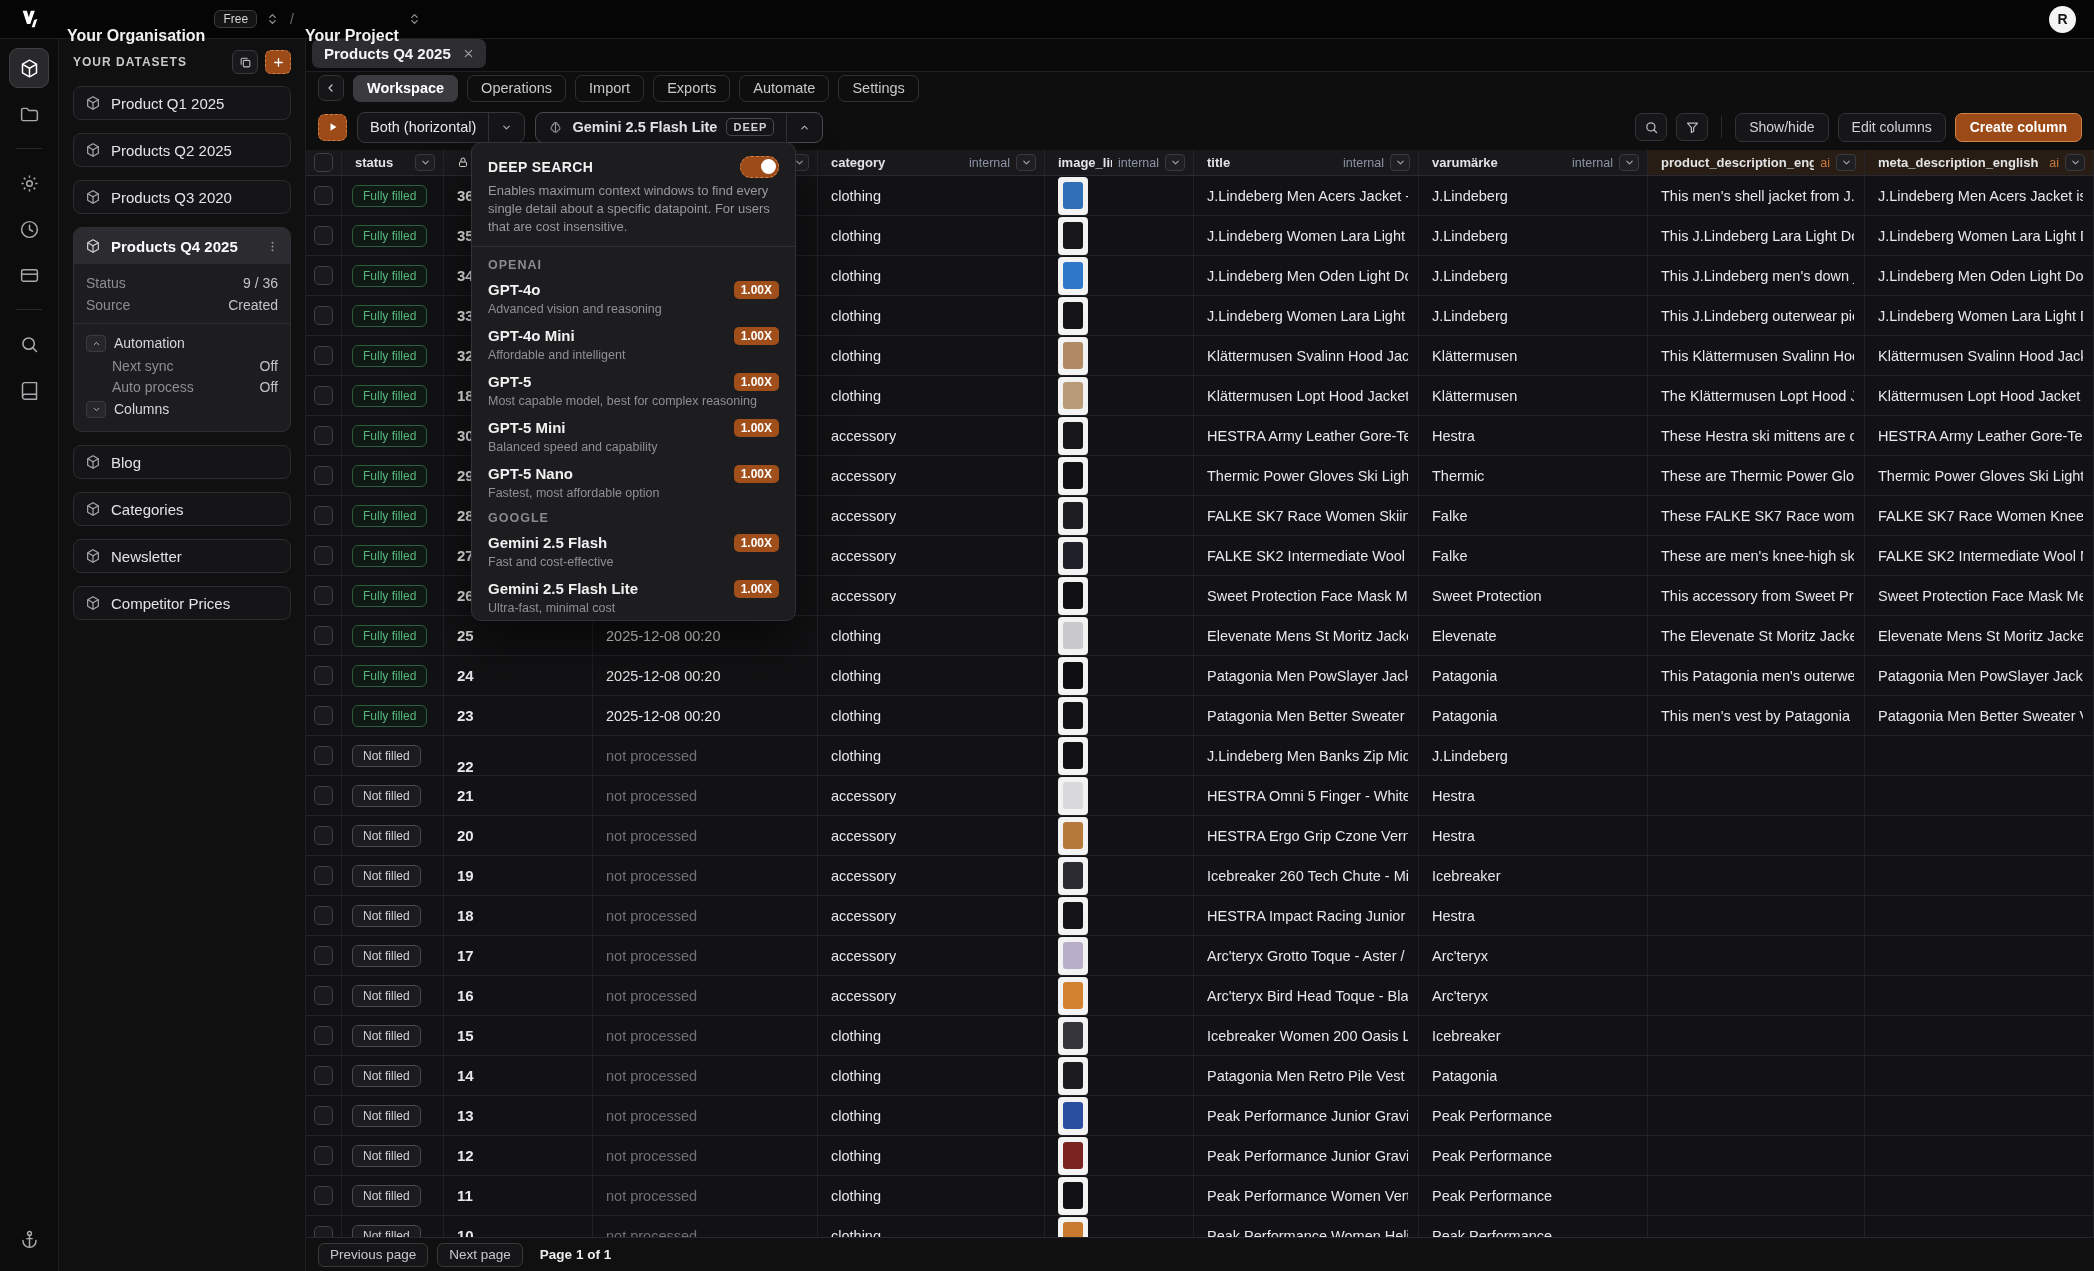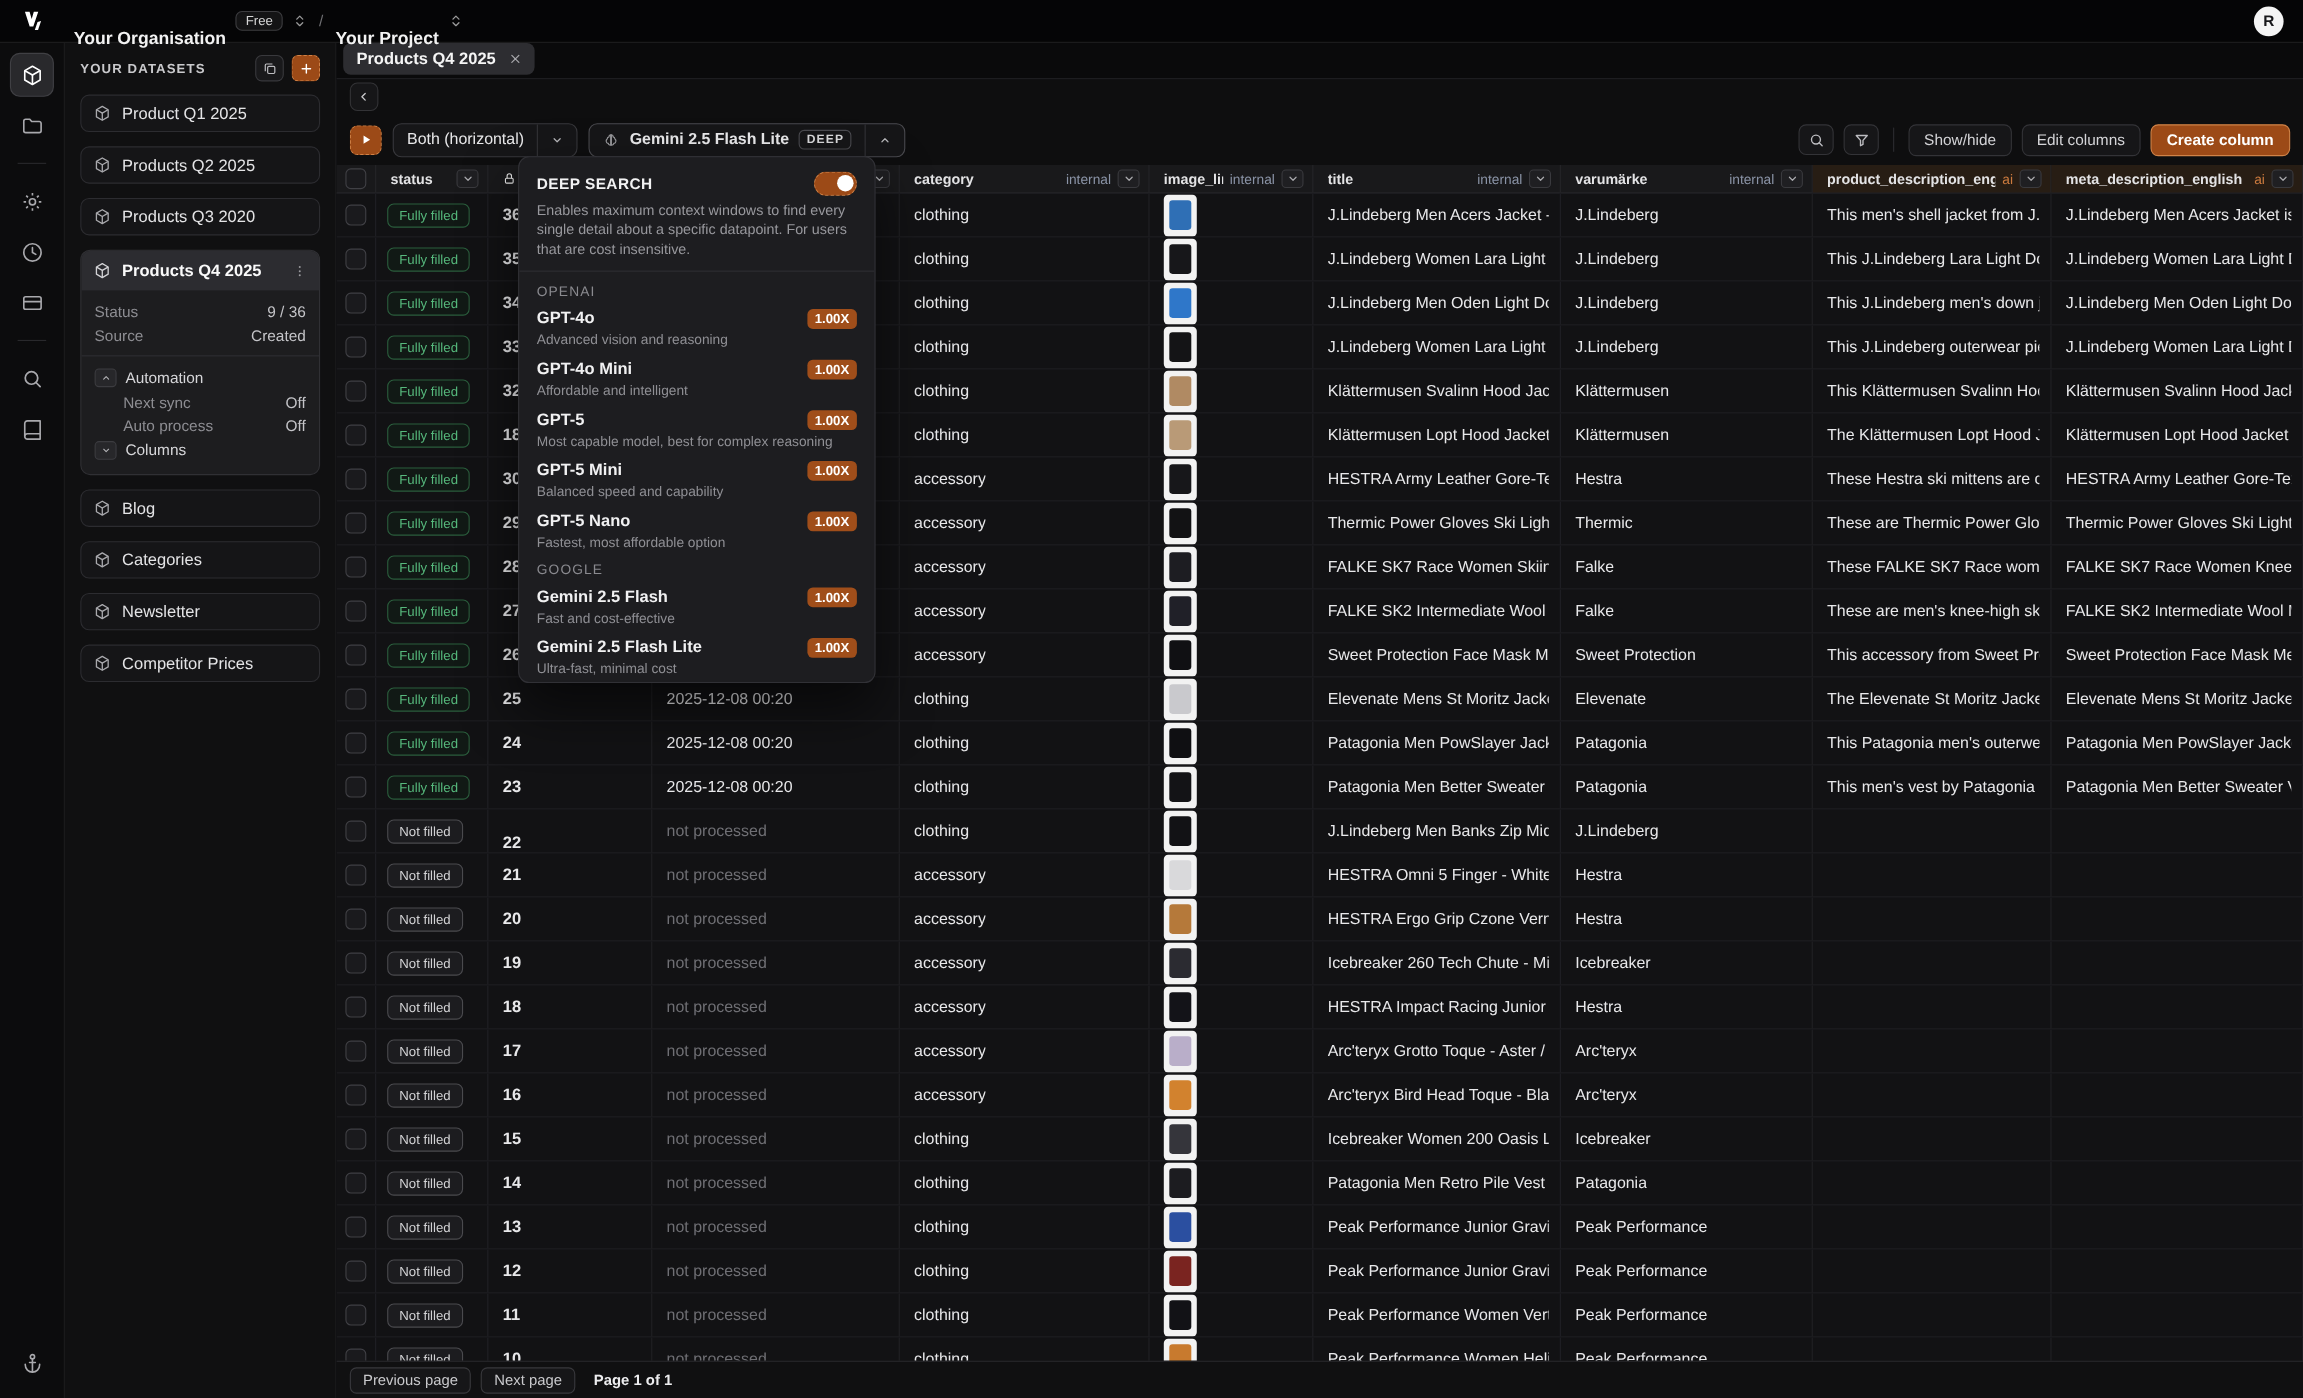--- a/index.html
+++ b/index.html
@@ -117,21 +117,21 @@
   
   .panel{position:absolute;left:471px;top:142px;width:325px;height:479px;background:#1d1d20;border:1px solid #313136;
     border-radius:10px;box-shadow:0 24px 48px rgba(0,0,0,.55);z-index:40;box-sizing:border-box;
     padding:13px 16px 10px 16px;overflow:hidden;}
   .p-head{display:flex;align-items:center;height:22px;margin-bottom:4px;}
   .p-title{font-size:14px;font-weight:bold;letter-spacing:.4px;color:#f2f2f3;flex:1;}
   .toggle{width:37px;height:20px;border-radius:11px;background:#9c4a17;border:1px dashed #d08247;position:relative;cursor:pointer;flex:none;}
   .toggle .knob{position:absolute;right:2px;top:2px;width:15px;height:15px;border-radius:50%;background:#ffffff;}
   .p-desc{font-size:13px;line-height:18px;color:#98989d;margin:4px 0 10px 0;}
   .p-div{height:1px;background:#2e2e33;margin:0 -16px 11px -16px;}
-  .p-section{font-size:12.5px;font-weight:normal;letter-spacing:1px;color:#8a8a8f;margin:2px 0 9px 0;}
+  .p-section{font-size:12.5px;font-weight:bold;letter-spacing:1px;color:#8a8a8f;margin:2px 0 9px 0;}
   .model{margin-bottom:10px;cursor:pointer;}
   .model-top{display:flex;align-items:center;}
   .model-name{font-size:15px;font-weight:bold;color:#f1f1f2;flex:1;line-height:18px;}
   .mult-badge{font-size:12px;font-weight:bold;color:#ffffff;background:#a04e1a;border-radius:5px;padding:2px 7px;flex:none;}
   .model-desc{font-size:12.5px;color:#8f8f94;line-height:15px;margin-top:3px;}
   svg{display:block;}
 </style>
 </head>
 <body>
 
@@ -404,20 +404,28 @@
     </div>
 
     <div class="navrow">
       <button class="navback">
         <span>
             <svg width="12" height="12" viewBox="0 0 24 24" fill="none" stroke="currentColor" stroke-width="2.4" stroke-linecap="round" stroke-linejoin="round">
               <polyline points="14 6 8 12 14 18"></polyline>
             </svg>
           </span>
       </button>
+      <span id="nav-items" style="display:flex;gap:9px;">
+          <button class="navbtn active">Workspace</button>
+          <button class="navbtn">Operations</button>
+          <button class="navbtn">Import</button>
+          <button class="navbtn">Exports</button>
+          <button class="navbtn">Automate</button>
+          <button class="navbtn">Settings</button>
+        </span>
     </div>
 
     <div class="toolbar">
       <button class="playbtn">
         <span>
             <svg width="12" height="12" viewBox="0 0 24 24" fill="currentColor">
               <path d="M7 4.5l12 7.5-12 7.5z"></path>
             </svg>
           </span>
       </button>

